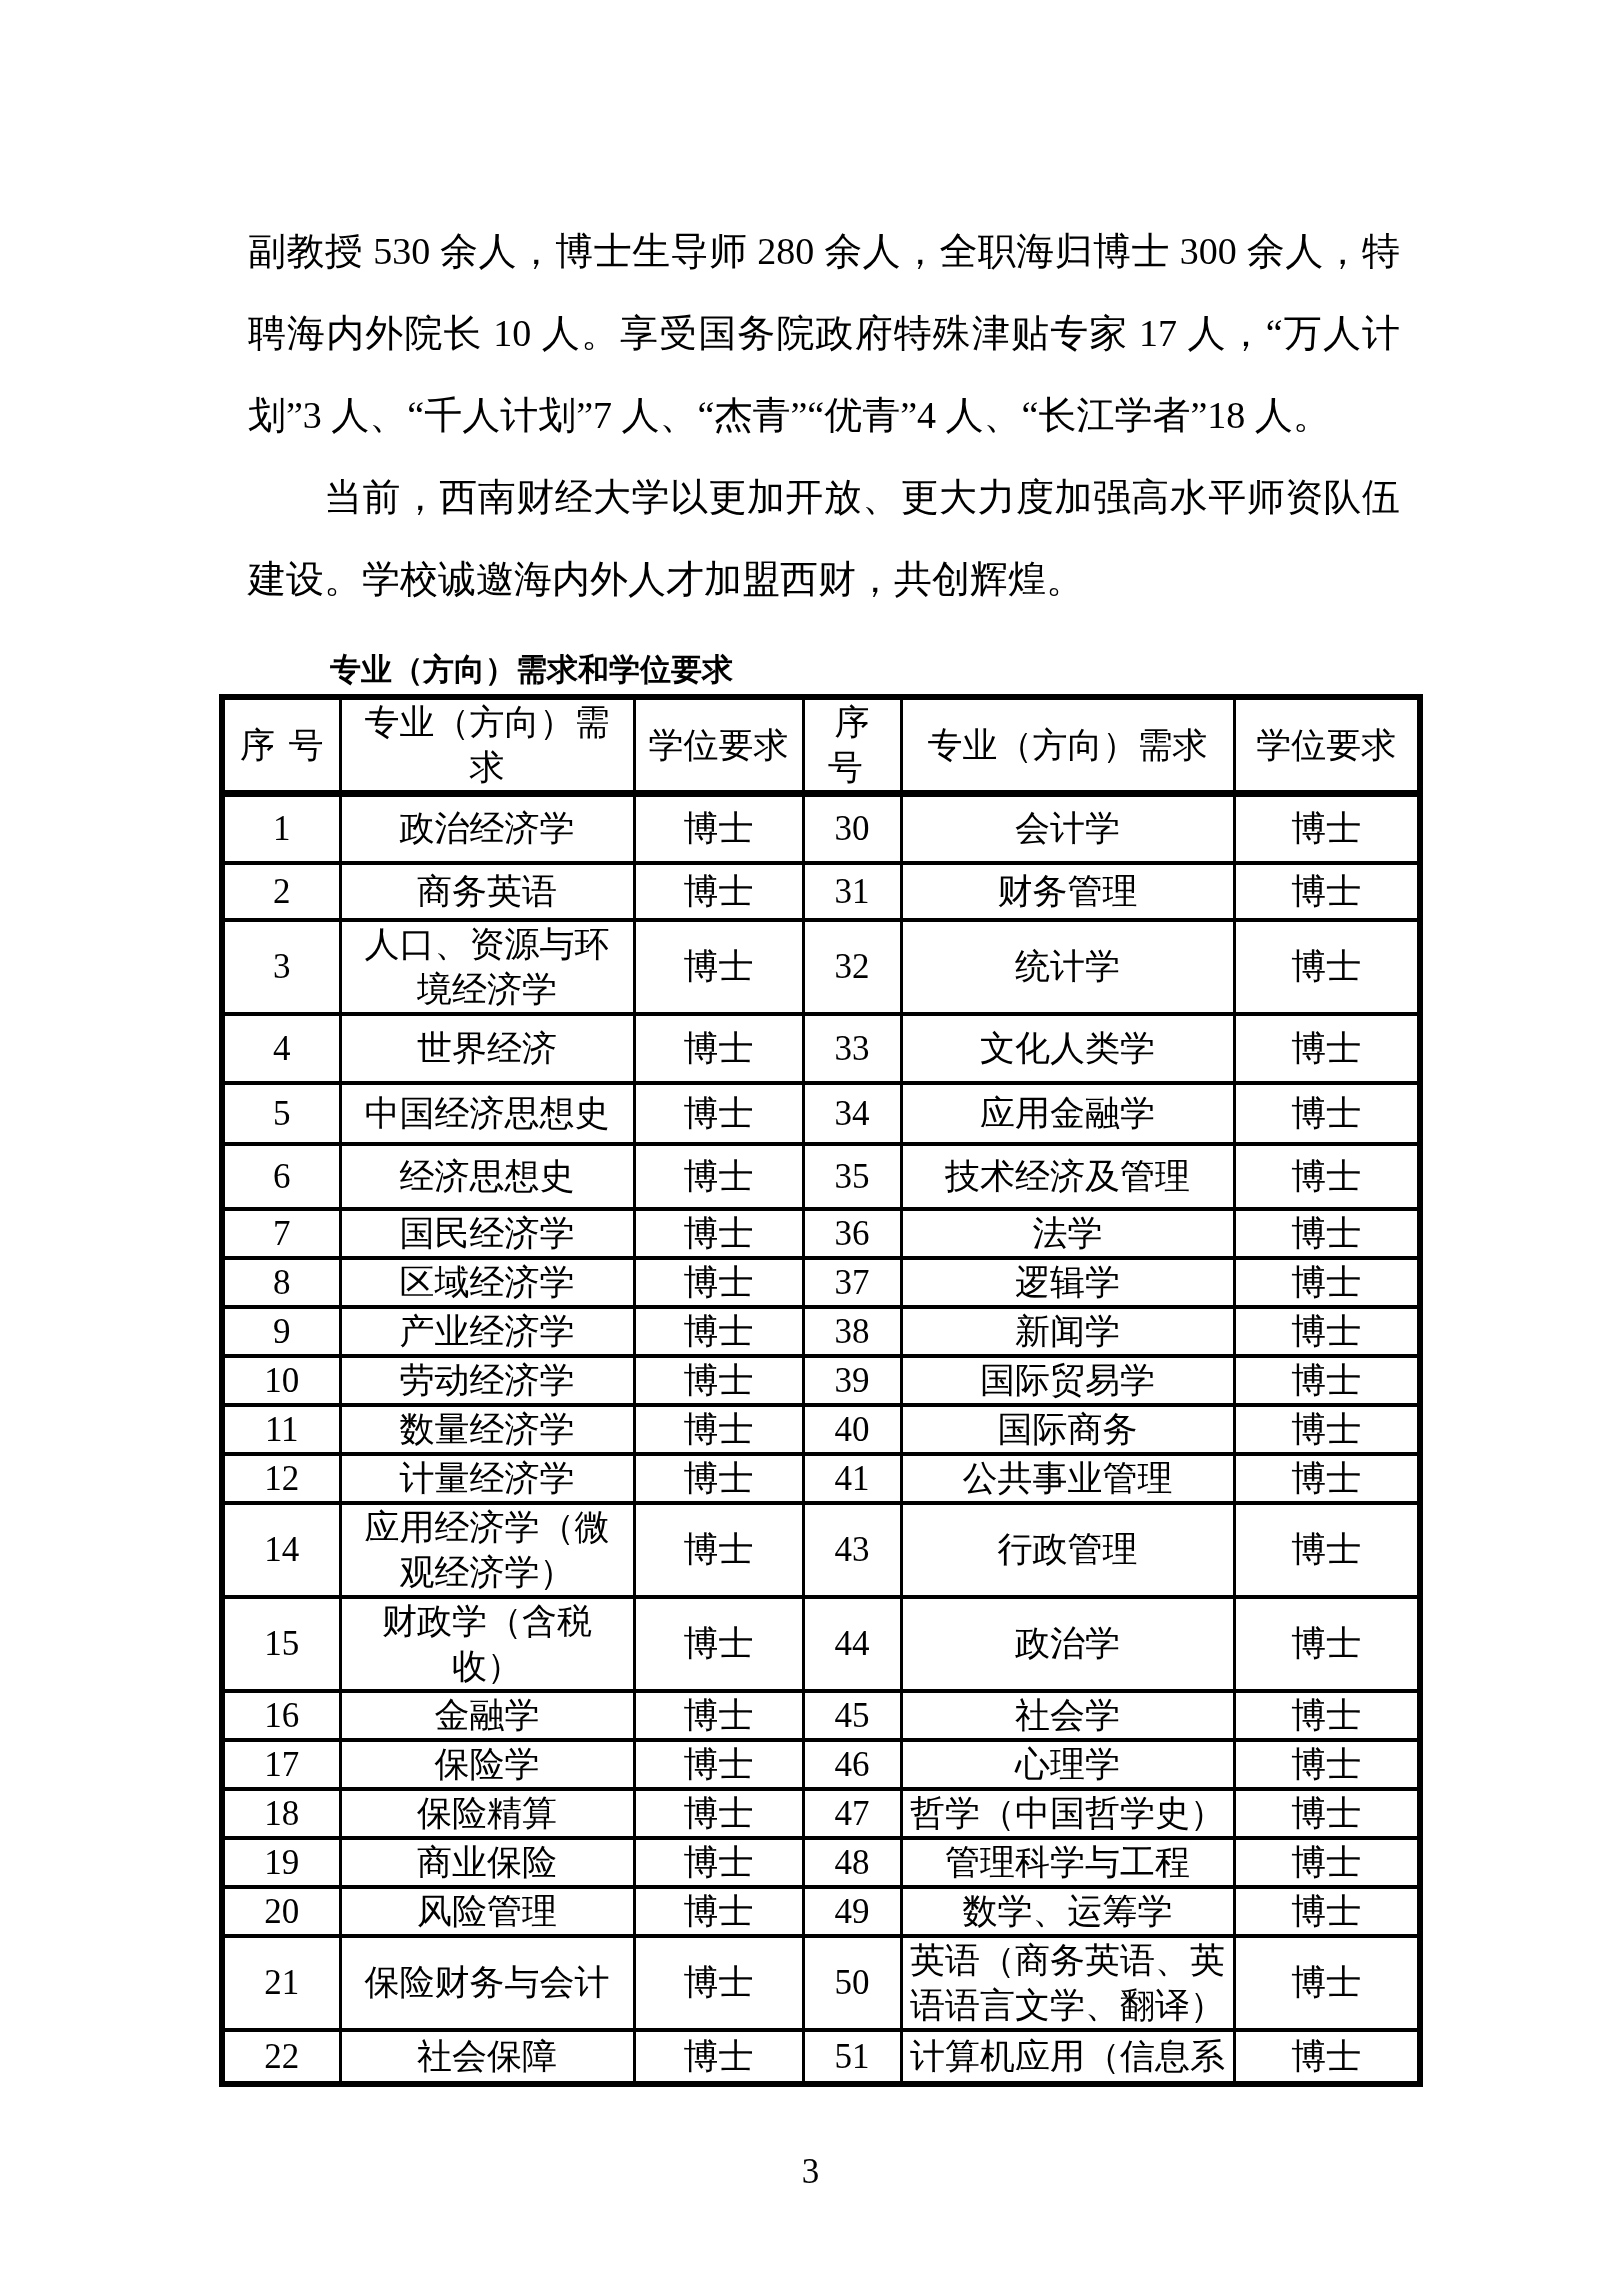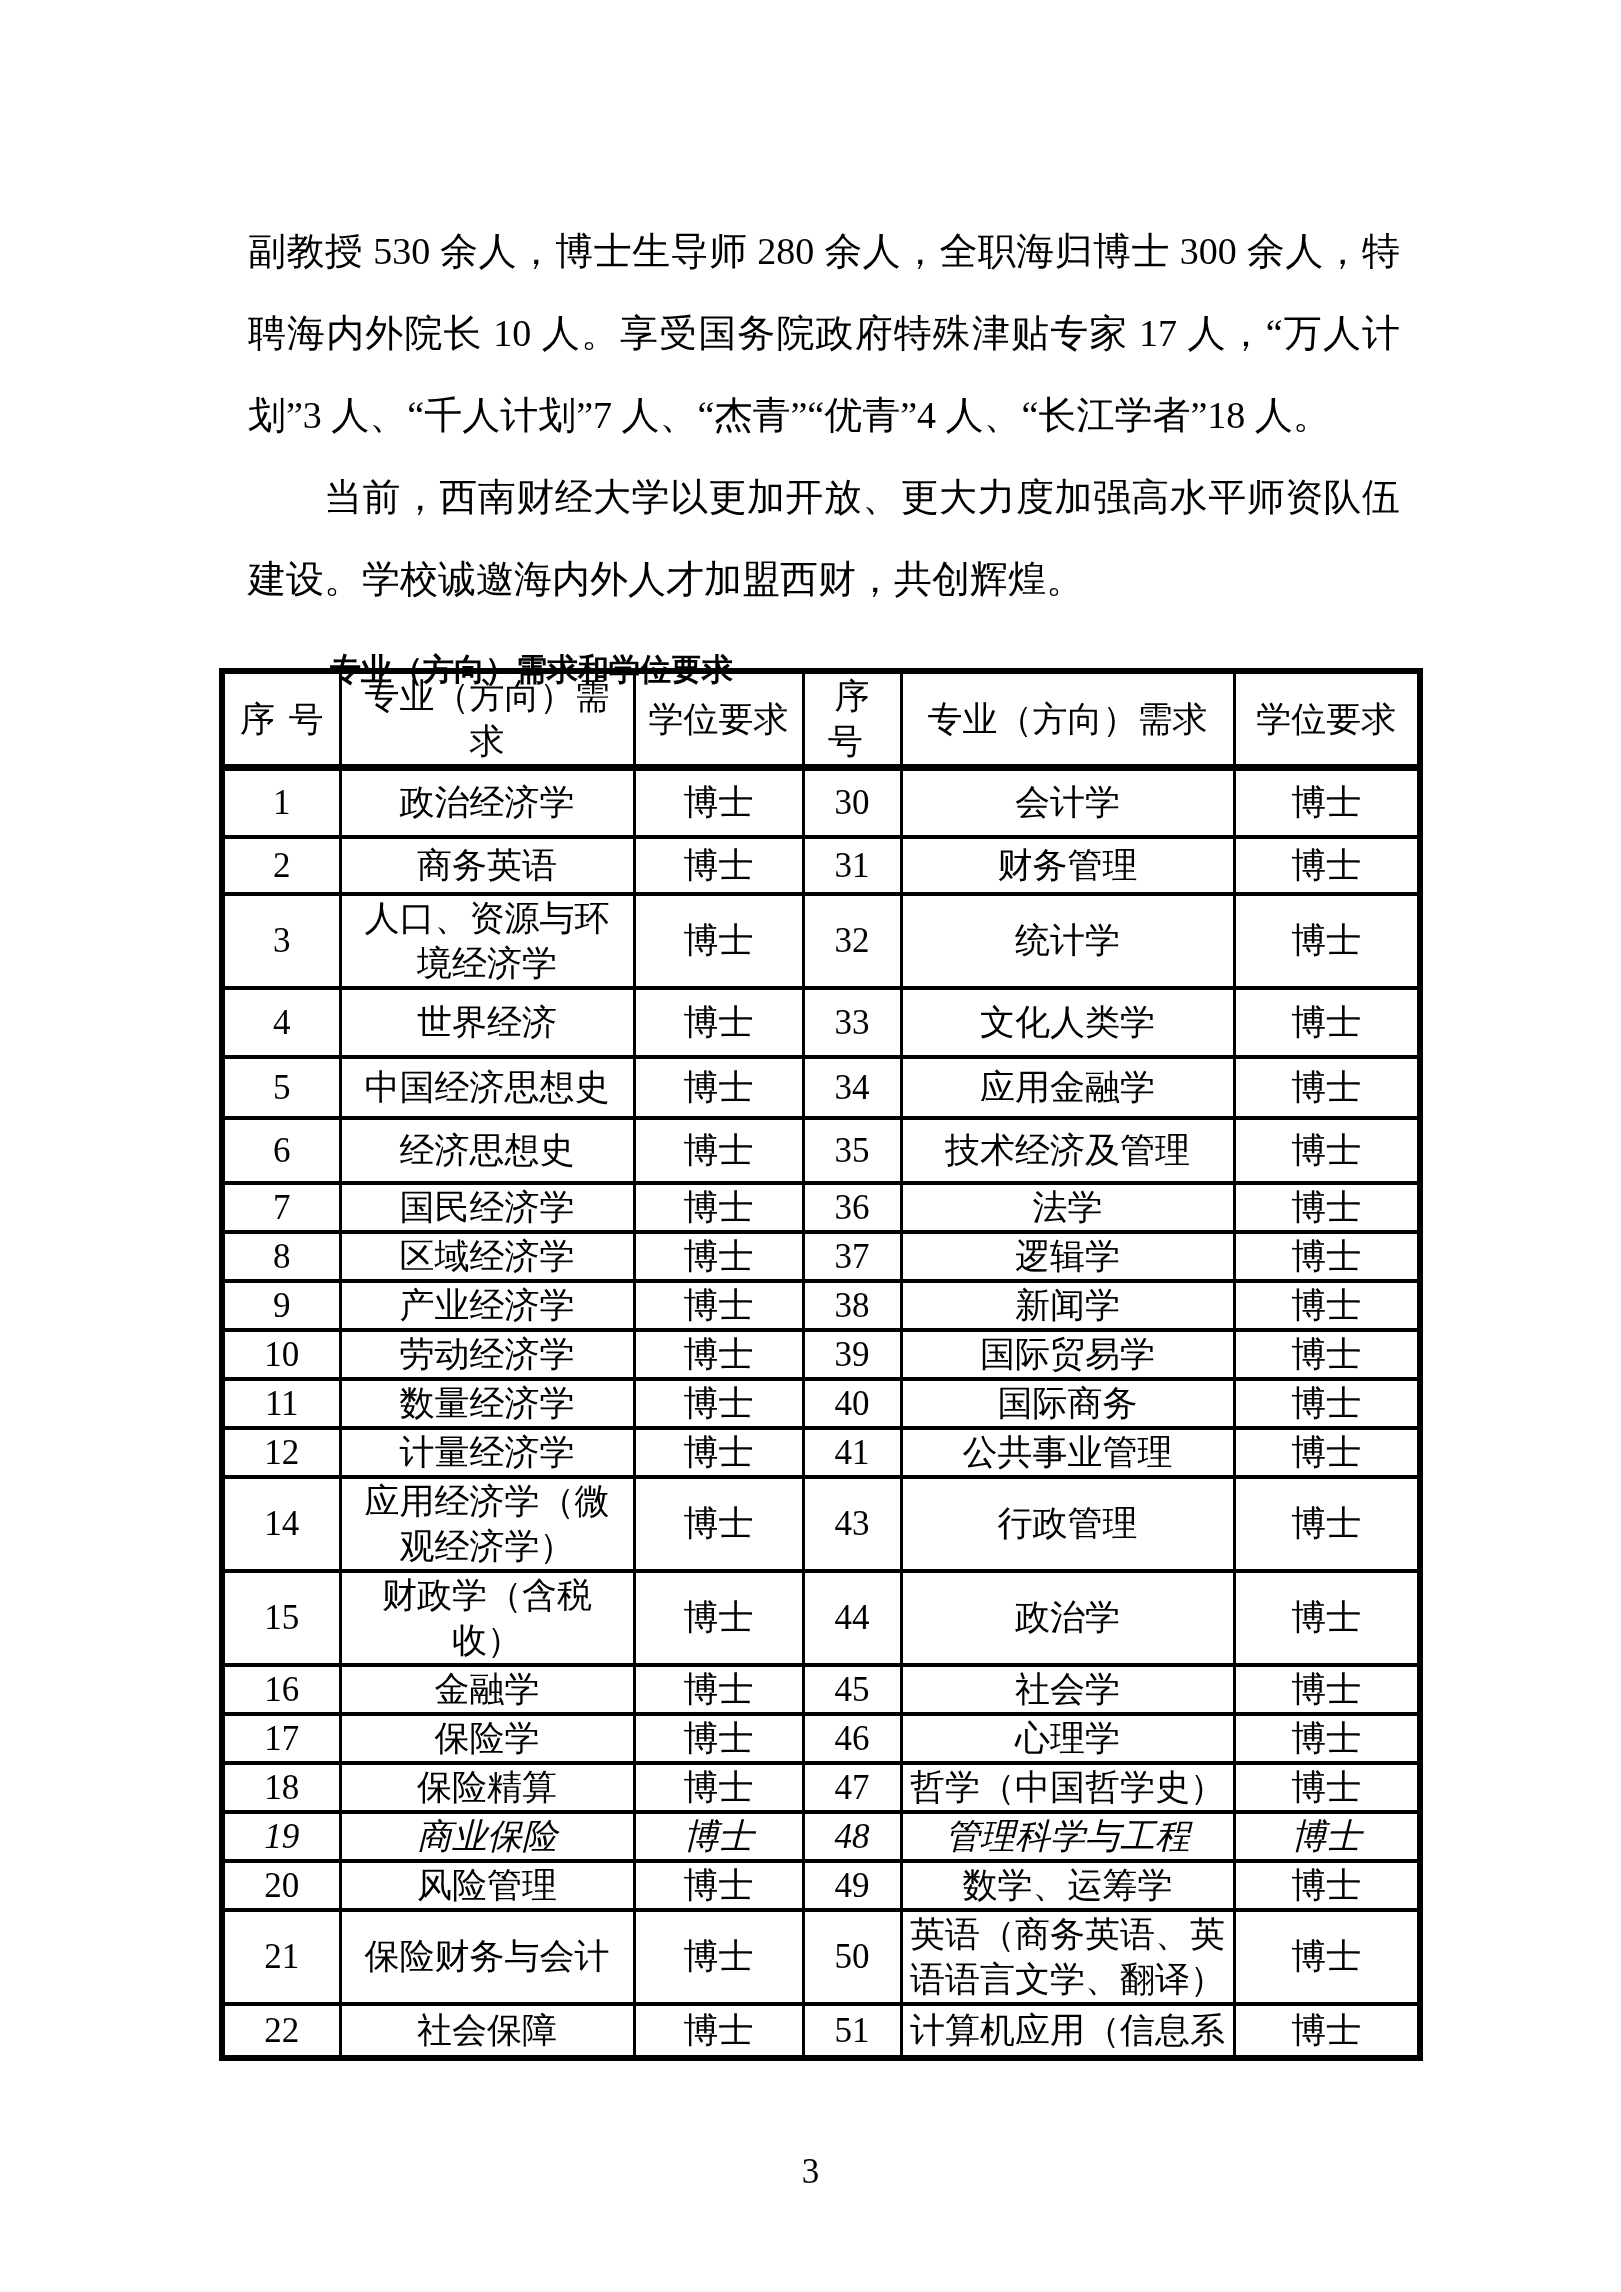--- a/index.html
+++ b/index.html
@@ -22,21 +22,21 @@
   .tline.fill{text-align-last:justify;}
   .tline.ind{text-indent:76px;}
   .table-title{
     position:absolute;
     left:330px;top:647px;
     font-size:31px;line-height:45px;
     font-weight:bold;
   }
   table.req{
     position:absolute;
-    left:219px;top:668px;
+    left:219px;top:694px;
     border-collapse:collapse;
     table-layout:fixed;
     width:1198px;
     border:6.9px solid #000;
   }
   table.req td,table.req th{
     border:4.9px solid #000;
     border-left-width:3.9px;
     border-right-width:3.9px;
     padding:0;
@@ -227,21 +227,21 @@
       <td>博士</td>
     </tr>
         <tr style="height: 44px; margin-top: 46px;">
       <td>18</td>
       <td>保险精算</td>
       <td>博士</td>
       <td>47</td>
       <td>哲学（中国哲学史）</td>
       <td>博士</td>
     </tr>
-        <tr style="height: 43px; font-style: italic;">
+        <tr style="height: 43px;">
       <td>19</td>
       <td>商业保险</td>
       <td>博士</td>
       <td>48</td>
       <td>管理科学与工程</td>
       <td>博士</td>
     </tr>
         <tr style="height: 46px; margin-top: 36px;">
       <td>20</td>
       <td>风险管理</td>

